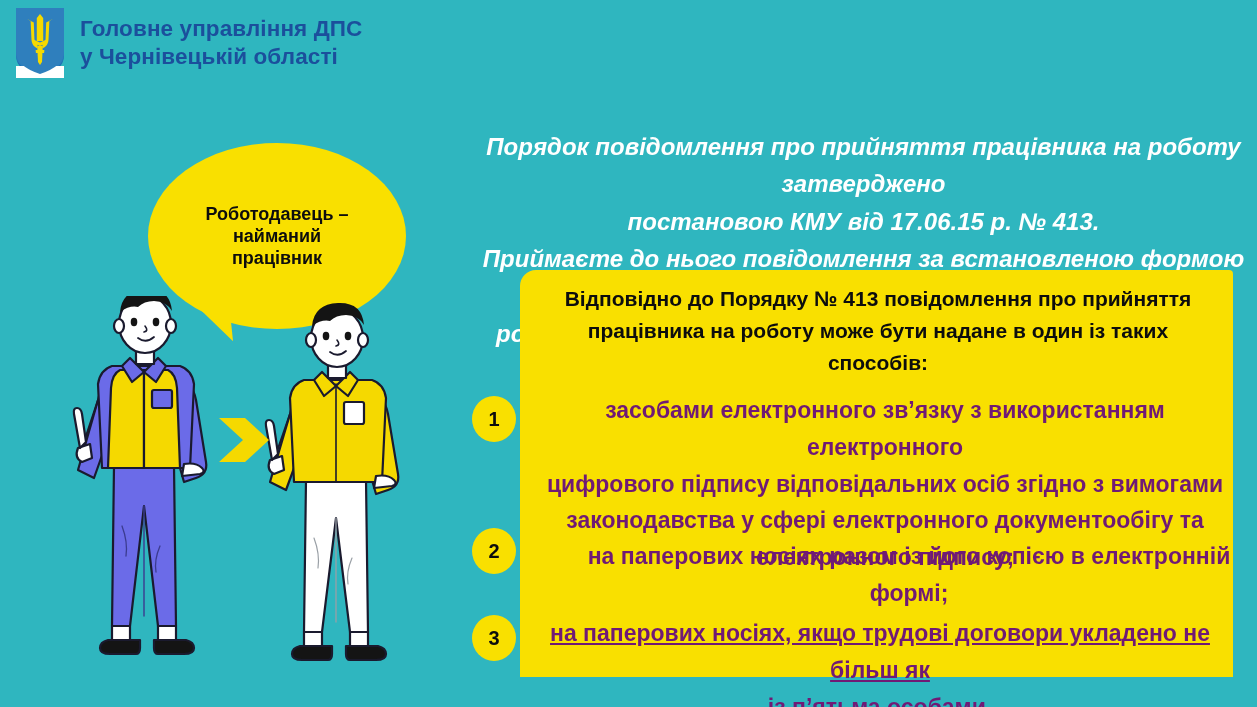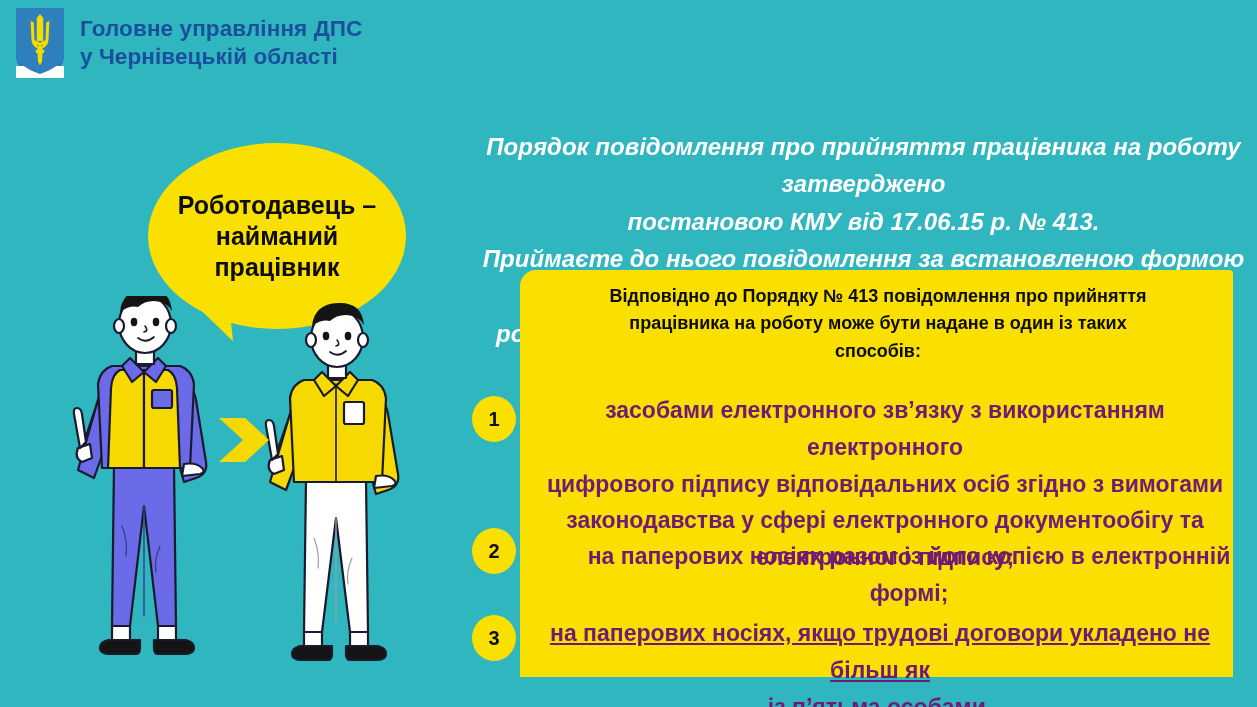--- a/index.html
+++ b/index.html
@@ -99,21 +99,21 @@
     border-bottom: 62px solid transparent;
     transform: rotate(-6deg);
   }
   #speech-bubble-text {
     position: absolute;
     inset: 0;
     display: flex;
     align-items: center;
     justify-content: center;
     text-align: center;
-    font-size: 25px;
+    font-size: 18px;
     font-weight: bold;
     color: #0d0d0d;
     line-height: 1.24;
     white-space: pre-line;
     padding: 0 16px;
     box-sizing: border-box;
   }
 
   
   #illustration {
@@ -148,21 +148,21 @@
     top: 632px;
     width: 300px;
     height: 48px;
   }
   #panel-heading {
     position: absolute;
     left: 528px;
     top: 283px;
     width: 700px;
     text-align: center;
-    font-size: 18px;
+    font-size: 21px;
     font-weight: bold;
     color: #0d0d0d;
     line-height: 1.52;
     white-space: pre-line;
   }
 
   .numbered-item {
     position: absolute;
     display: flex;
     align-items: flex-start;

